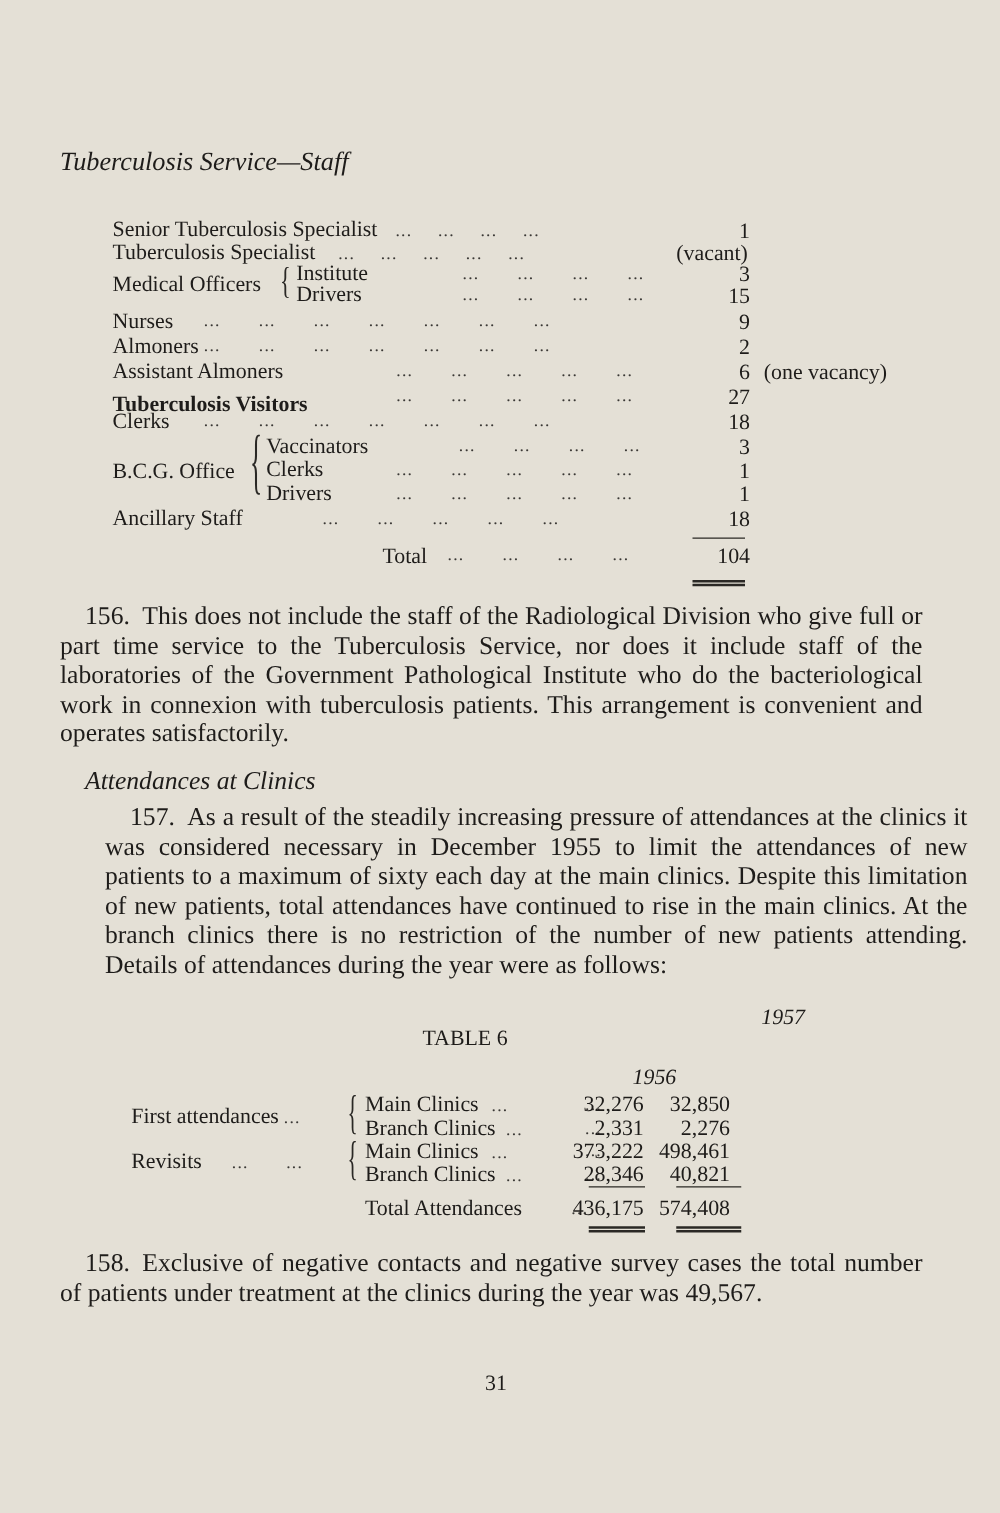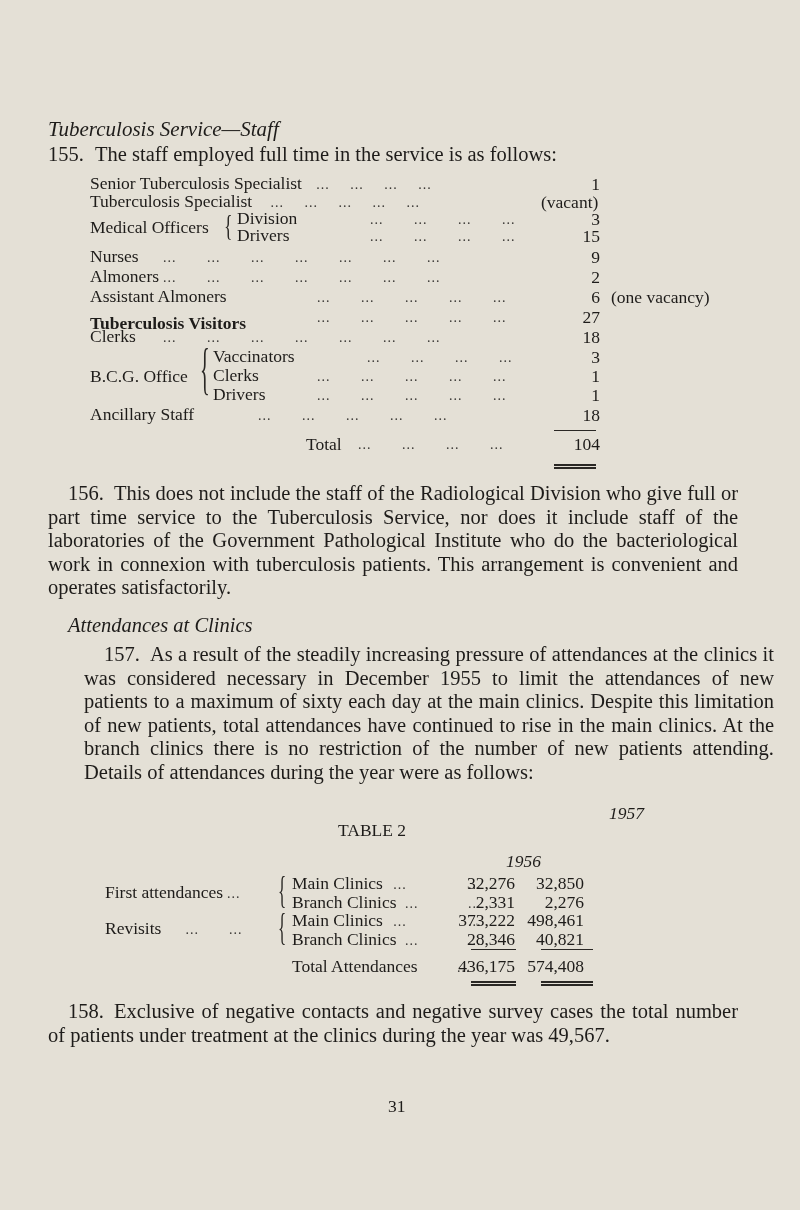--- a/index.html
+++ b/index.html
@@ -81,43 +81,39 @@
       font-size: 17.5px;
     }
   </style>
 </head>
 <body>
 
 <div class="page">
 
   <div class="abs section-title" style="left:48px; top:117px;">Tuberculosis Service—Staff</div>
 
-  <div class="abs" style="left:48px; top:143px; font-size:20.5px;">
-    <span>155.</span>
-    <span style="margin-left:6px;">The staff employed full time in the service is as follows:</span>
-  </div>
 
   <div>
 
     <div class="staff-row" style="left:90px; top:174px;">
       <span>Senior Tuberculosis Specialist</span>
       <span class="leader" style="margin-left:10px; word-spacing:16px;">...     ...     ...     ...</span>
     </div>
     <div class="val abs" style="left:530px; top:174px; width:70px;">1</div>
 
     <div class="staff-row" style="left:90px; top:192px;">
       <span>Tuberculosis Specialist</span>
       <span class="leader" style="margin-left:14px; word-spacing:16px;">...     ...     ...     ...     ...</span>
     </div>
     <div class="abs" style="left:541px; top:192px; font-size:17.5px;">(vacant)</div>
 
     <div class="abs" style="left:90px; top:217px; font-size:17.5px;">Medical Officers</div>
     <div class="brace" style="left:224px; top:208px; font-size:30px; transform:scaleX(0.6); transform-origin:left;">{</div>
     <div class="staff-row" style="left:237px; top:209px;">
-      <span>Division</span>
+      <span>Institute</span>
     </div>
     <div class="abs leader" style="left:370px; top:212px; word-spacing:26px;">...     ...     ...     ...</div>
     <div class="val abs" style="left:530px; top:209px; width:70px;">3</div>
 
     <div class="staff-row" style="left:237px; top:226px;">
       <span>Drivers</span>
     </div>
     <div class="abs leader" style="left:370px; top:229px; word-spacing:26px;">...     ...     ...     ...</div>
     <div class="val abs" style="left:530px; top:226px; width:70px;">15</div>
 
@@ -191,21 +187,21 @@
     <span class="num">156.</span><span>This does not include the staff of the Radiological Division who give full or part time service to the Tuberculosis Service, nor does it include staff of the laboratories of the Government Pathological Institute who do the bacteriological work in connexion with tuberculosis patients. This arrangement is convenient and operates satisfactorily.</span>
   </div>
 
   <div class="abs section-title" style="left:68px; top:614px; font-size:20.5px;">Attendances at Clinics</div>
 
   <div class="para para-indent" style="top:643px;margin-left:36px;">
     <span class="num">157.</span><span>As a result of the steadily increasing pressure of attendances at the clinics it was considered necessary in December 1955 to limit the attendances of new patients to a maximum of sixty each day at the main clinics. Despite this limitation of new patients, total attendances have continued to rise in the main clinics. At the branch clinics there is no restriction of the number of new patients attending. Details of attendances during the year were as follows:</span>
   </div>
 
   <div>
-    <div class="abs" style="left:338px; top:820px; font-size:17.5px;">TABLE 2</div>
+    <div class="abs" style="left:338px; top:820px; font-size:17.5px;">TABLE 6</div>
 
     <div class="abs year t7" style="left:506px; top:852px; font-size:17.5px;">1956</div>
     <div class="abs year t7" style="left:609px; top:804px; font-size:17.5px;">1957</div>
 
     <div class="abs t7" style="left:105px; top:883px;">
       <span>First attendances</span><span style="margin-left:4px;" class="leader">...</span>
     </div>
     <div class="brace" style="left:278px; top:868px; font-size:38px; transform:scaleX(0.45); transform-origin:left;">{</div>
 
     <div class="abs t7" style="left:292px; top:874px;">

